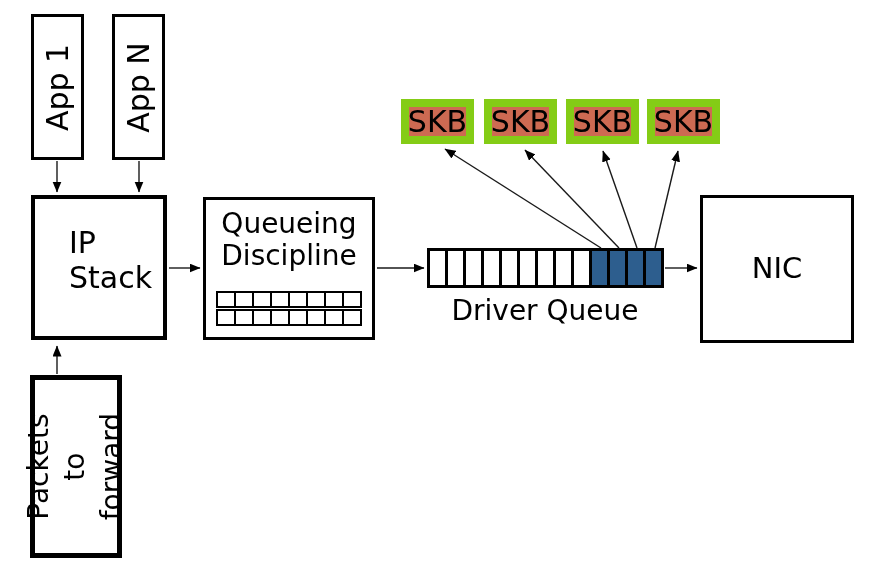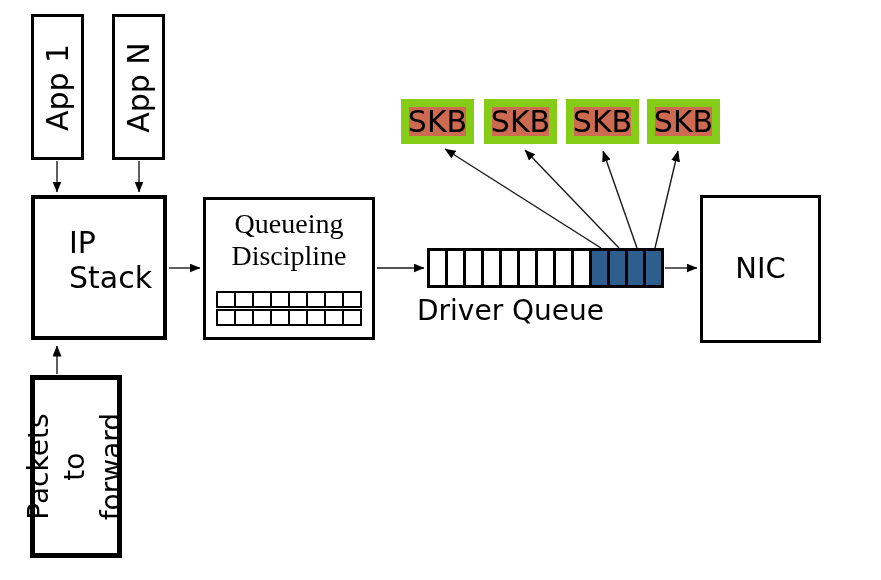--- a/index.html
+++ b/index.html
@@ -37,35 +37,35 @@
     border-width: 4px; font-size: 30px;
     justify-content: center; padding-left: 23px; padding-bottom: 14px;
   }
   
   .pk-box { left: 30px; top: 375px; width: 92px; height: 183px; border-width: 5px; font-size: 28px; }
   
   .qd-box {
     left: 203px; top: 197px; width: 172px; height: 143px;
     font-size: 28px; align-items: flex-start;
   }
-  .qd-box .label { margin-top: 8px; text-align: center; font-family: Liberation Serif, serif; }
+  .qd-box .label { margin-top: 8px; text-align: center; }
   .g-grid { position: absolute; left: 50%; transform: translateX(-50%); bottom: 11px; }
   .g-row { display: flex; }
   .g-row + .g-row { margin-top: 1px; }
   .g-cell { width: 20px; height: 17px; border: 2px solid #000; background: #fff; }
   .g-cell + .g-cell { margin-left: -2px; }
   
-  .nic-box { left: 700px; top: 195px; width: 121px; height: 148px; font-size: 29px; }
+  .nic-box { left: 700px; top: 195px; width: 154px; height: 148px; font-size: 29px; }
   
   .queue { position: absolute; left: 427px; top: 248px; height: 40px; display: flex; }
   .q-cell { width: 21px; height: 40px; border: 3px solid #000; background: #fff; }
   .q-cell + .q-cell { margin-left: -3px; }
   .queue-label {
     position: absolute; left: 417px; top: 294px; width: 256px;
-    font-size: 28px;
+    text-align: center; font-size: 28px;
   }
   
   .skb-box {
     position: absolute; top: 99px; width: 73px; height: 45px;
     border: 8px solid #84cc16; background: #cd6a52;
     display: flex; align-items: center; justify-content: center;
     font-size: 30px;
   }
   .skb-1 { left: 401px; }
   .skb-2 { left: 484px; }

